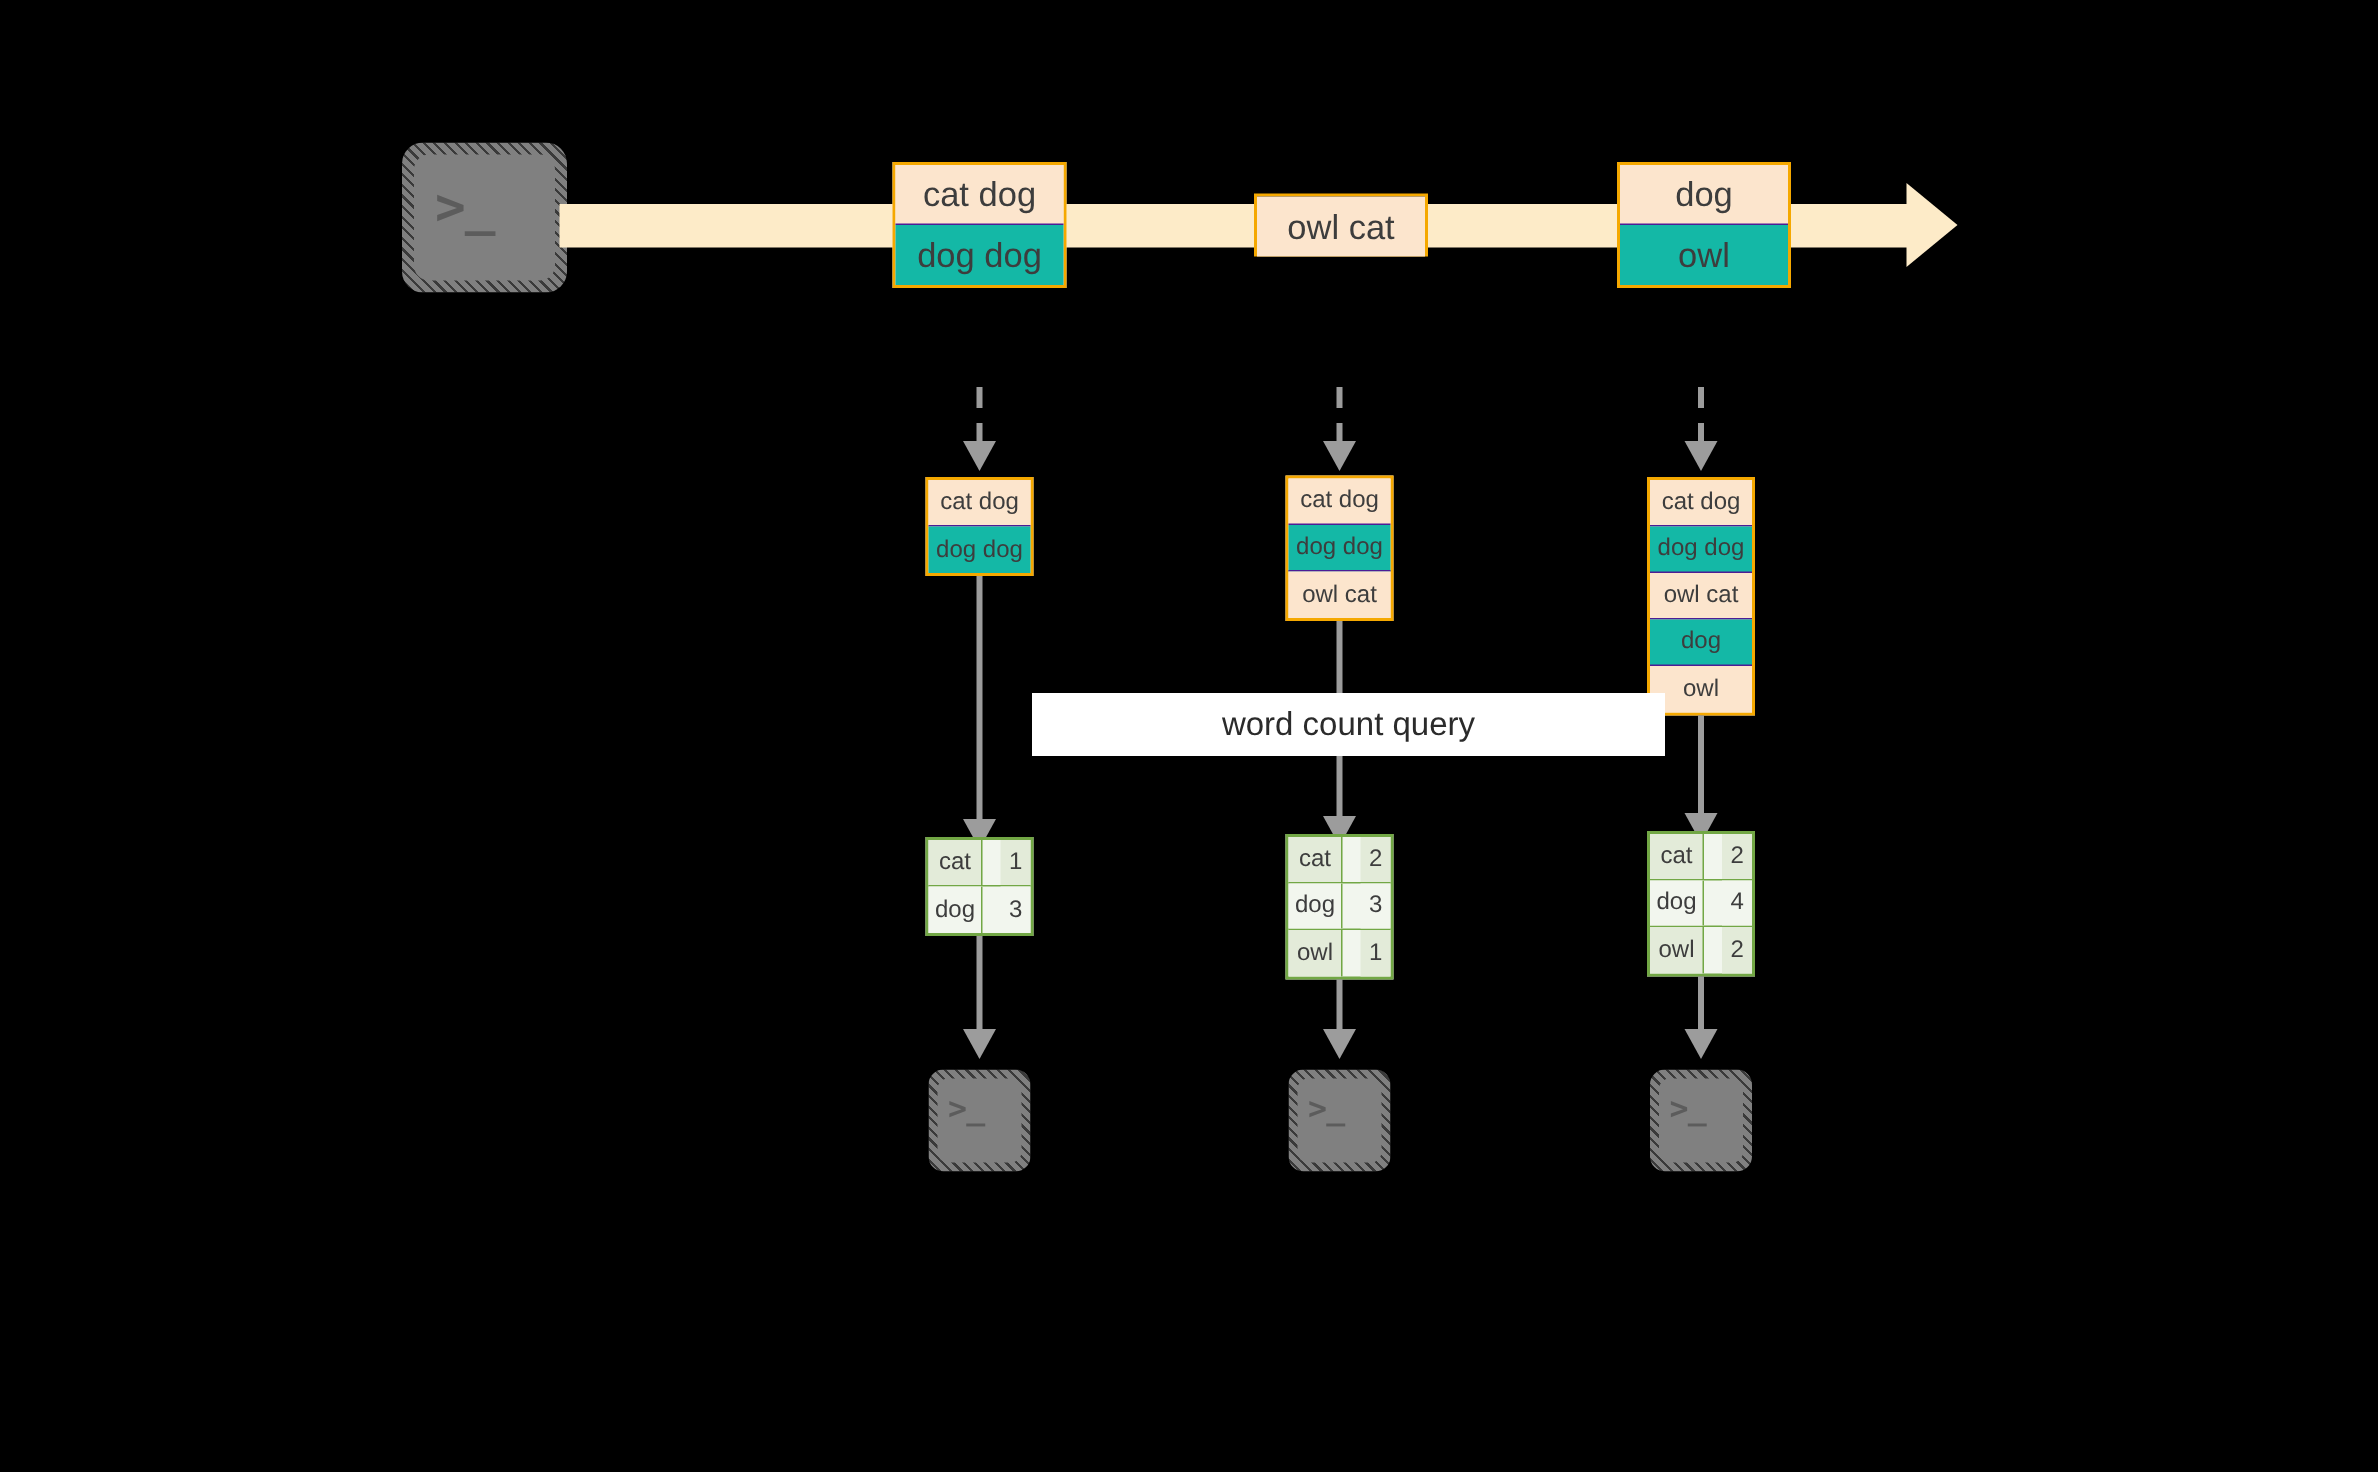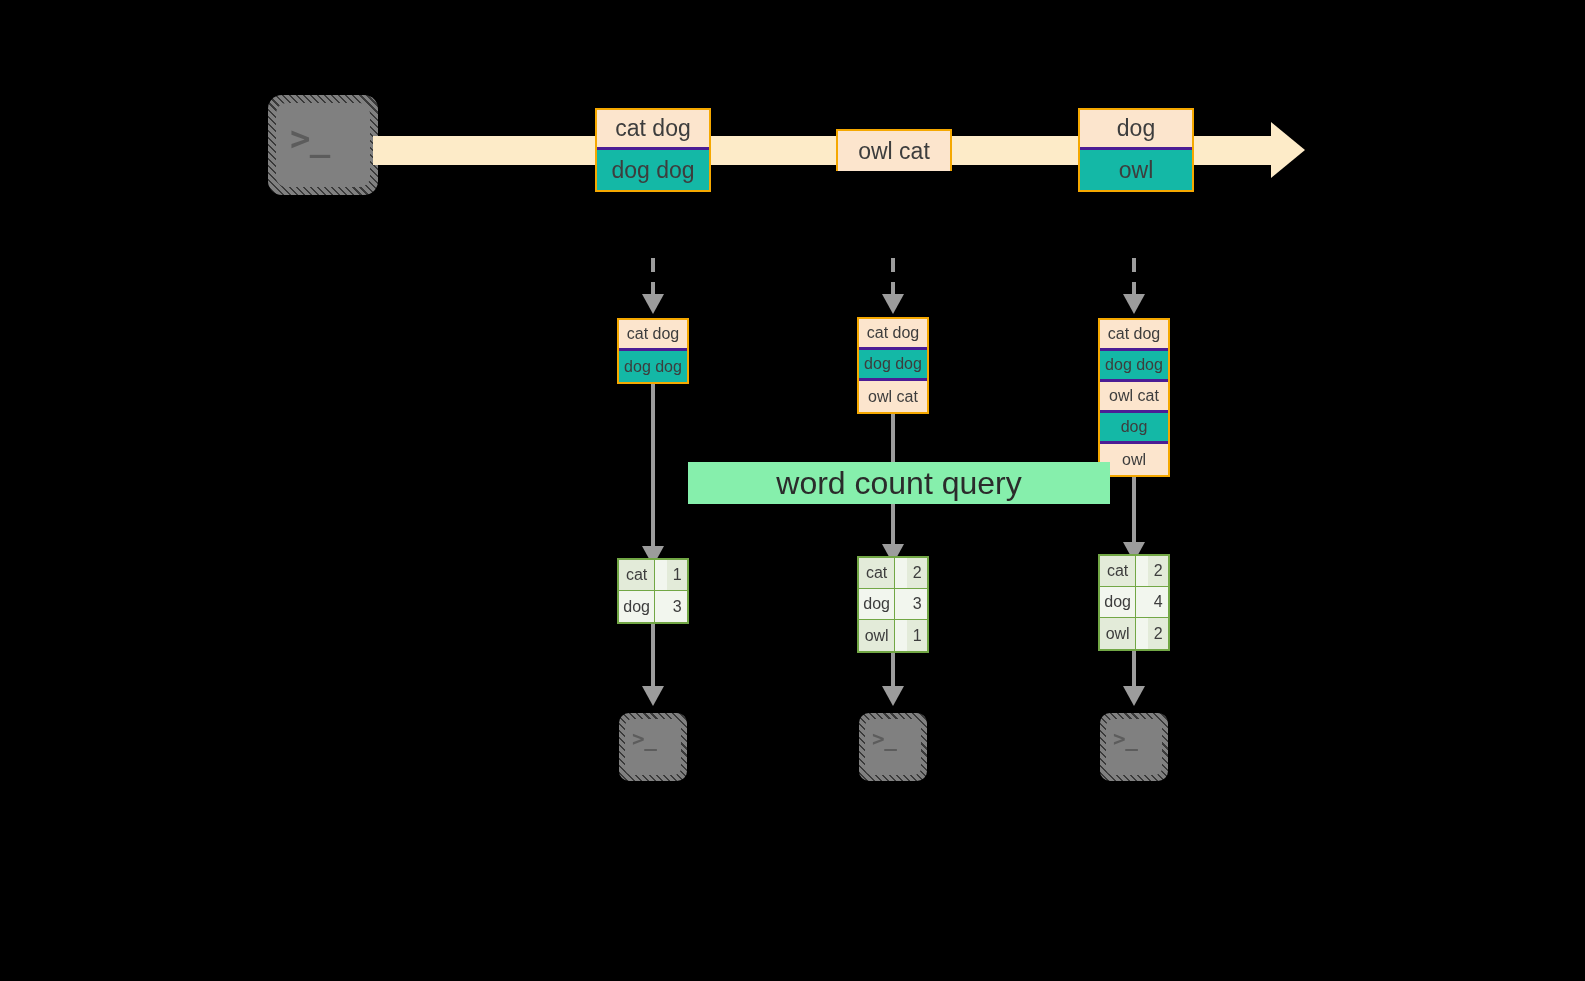--- a/index.html
+++ b/index.html
@@ -63,21 +63,21 @@
 
   
   .rec-stack {
     position: absolute;
     box-sizing: border-box;
     border: 2px solid #f5a800;
     background: #fdf2e4;
   }
   .rec-cell {
     box-sizing: border-box;
-    border-bottom: 3px solid #4c1d95;
+    border-bottom: 1px solid #4c1d95;
     color: #3d3d3d;
     display: flex;
     align-items: center;
     justify-content: center;
     white-space: nowrap;
   }
   .rec-cell:last-child { border-bottom: none; }
   .rec-cell.shade-a { background: #fce5cd; }
   .rec-cell.shade-b { background: #14b8a6; }
 
@@ -144,26 +144,26 @@
     position: absolute;
     width: 0; height: 0;
     border-left: 11px solid transparent;
     border-right: 11px solid transparent;
     border-top: 20px solid #9c9c9c;
   }
 
   
   .query-label {
     position: absolute;
-    background: #86efac;
+    background: #ffffff;
     color: #2b2b2b;
     display: flex;
     align-items: center;
     justify-content: center;
-    font-size: 32px;
+    font-size: 22px;
     white-space: nowrap;
   }
 </style>
 </head>
 <body>
 
 <div id="canvas">
 
   <div class="term" style="left:268px; top:95px; width:110px; height:100px;">
     <div class="term-inner" style="left:8px; top:8px; width:94px; height:84px;"></div>

